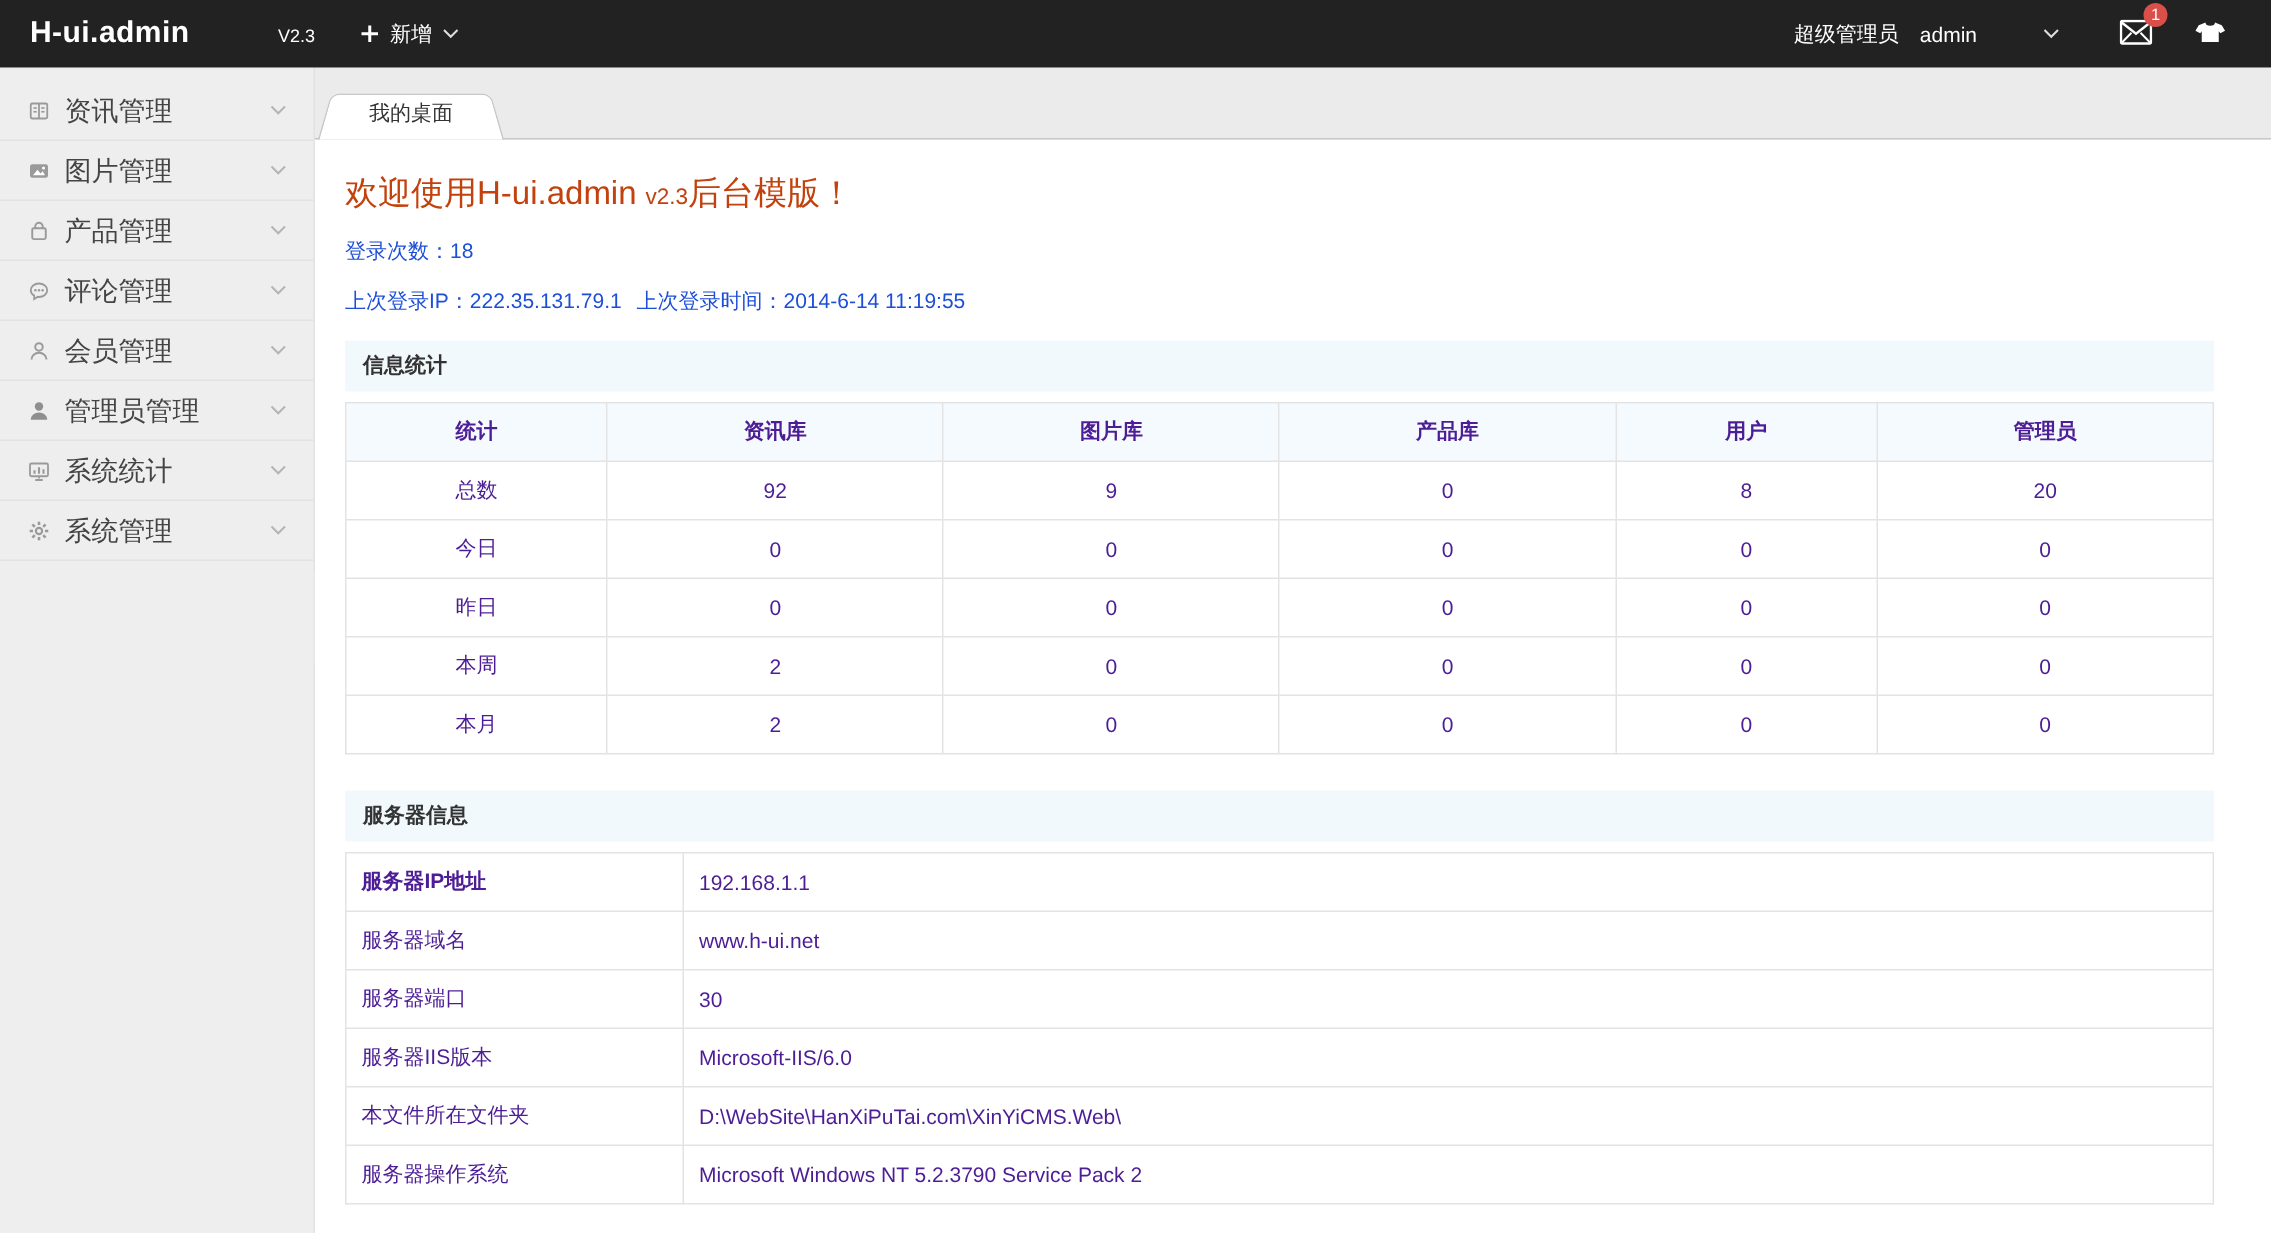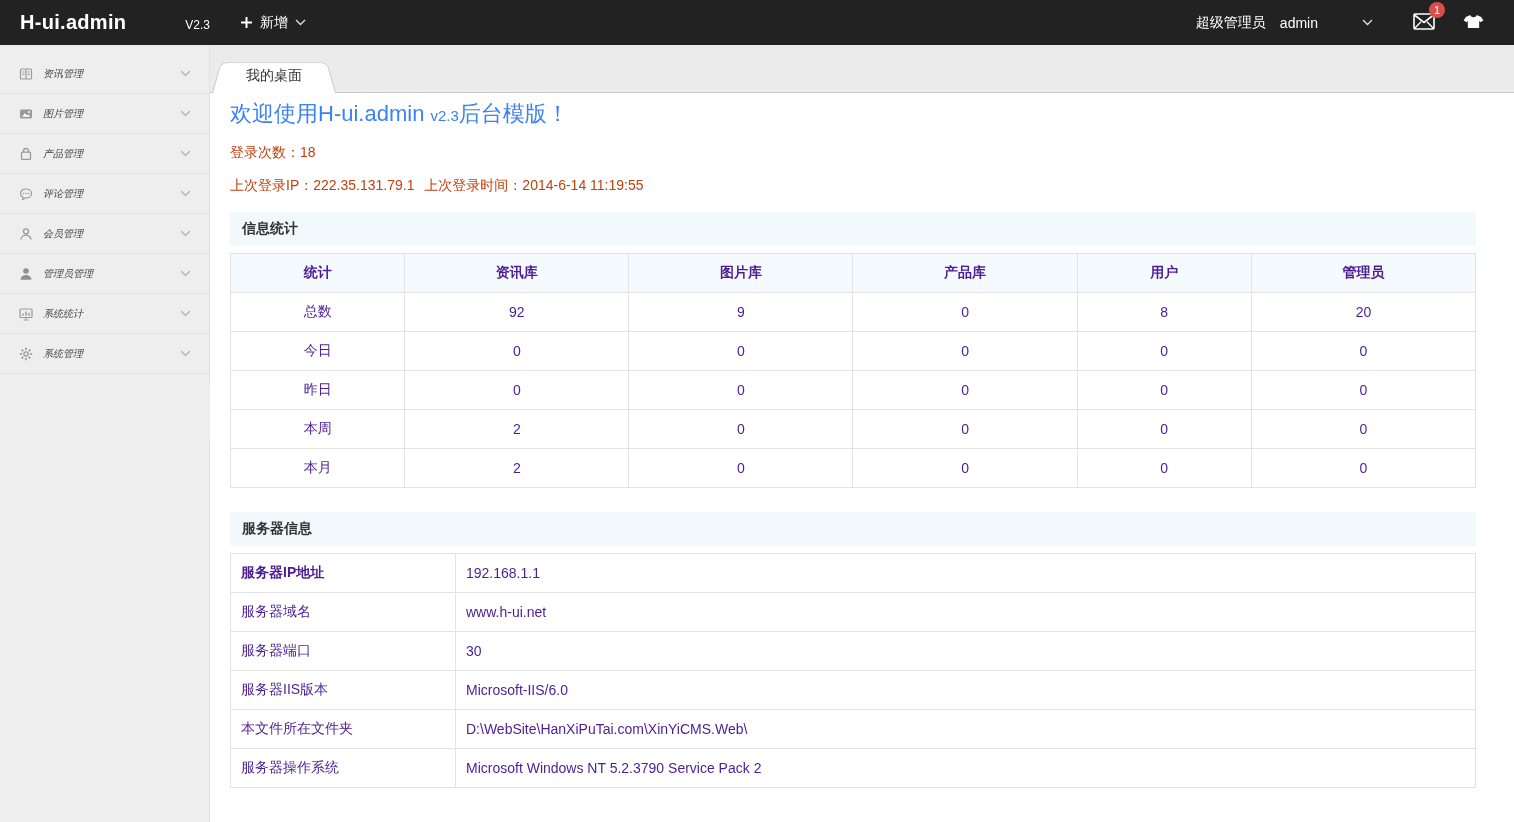--- a/index.html
+++ b/index.html
@@ -36,21 +36,21 @@
   .sidebar {
     position:absolute; top:45px; left:0; bottom:0; width:210px;
     background:#eee; border-right:1px solid #e2e2e2;
   }
   .menu { padding-top:9px; }
   .menu-item {
     height:40px; display:flex; align-items:center; padding:0 18px 0 18px;
     border-bottom:1px solid #e2e2e2; cursor:pointer; color:#444;
   }
   .mi-icon { width:16px; height:16px; margin-right:9px; display:flex; align-items:center; justify-content:center; }
-  .mi-label { font-size:10px;font-style:italic; }
+  .mi-label { font-size:18px; }
   .mi-caret { margin-left:auto; display:flex; }
   .collapse-handle {
     position:absolute; right:-19px; top:336px; width:19px; height:62px;
     background:#e9e9e9; cursor:pointer;
     clip-path: polygon(0 0, 100% 20%, 100% 80%, 0 100%);
     display:flex; align-items:center; justify-content:center;
   }
   .collapse-handle .tri {
     width:0; height:0; border-top:6px solid transparent; border-bottom:6px solid transparent;
     border-right:7px solid #8f8f8f; margin-right:3px;
@@ -67,23 +67,23 @@
   }
   .tab::before {
     content:""; position:absolute; left:0; right:0; top:0; bottom:0;
     background:#fff; border:1px solid #c8c8c8; border-bottom:0;
     border-radius:7px 7px 0 0;
     transform: perspective(30px) rotateX(8deg); transform-origin: bottom;
   }
   .tab span { position:relative;margin-top:40px; }
 
   .content { background:#fff; height:calc(100% - 48px); padding:0 38px 0 20px; overflow:hidden; }
-  .welcome-title { font-size:22px; font-weight:normal; color:#3b82f6; margin-top:6px; }
+  .welcome-title { font-size:22px; font-weight:normal; color:#c2410c; margin-top:21px; }
   .welcome-title .ver { font-size:15px; margin-left:6px; }
-  .info-line { font-size:14px; color:#c2410c; margin-top:15px; }
+  .info-line { font-size:14px; color:#1d4ed8; margin-top:15px; }
   .info-line .gap { margin-left:6px; }
 
   
   .panel { margin-top:17px; }
   .panel.server { margin-top:24px; }
   .panel-title {
     background:#f2f9fd; padding:8px 12px; font-weight:bold; font-size:14px; color:#333;
   }
   table { border-collapse:collapse; width:100%; margin-top:7px; table-layout:fixed; }
   th, td { border:1px solid #e3e3e3; font-size:14px; color:#4c1d95; height:39px; padding:4px 10px;margin-left:40px; }

